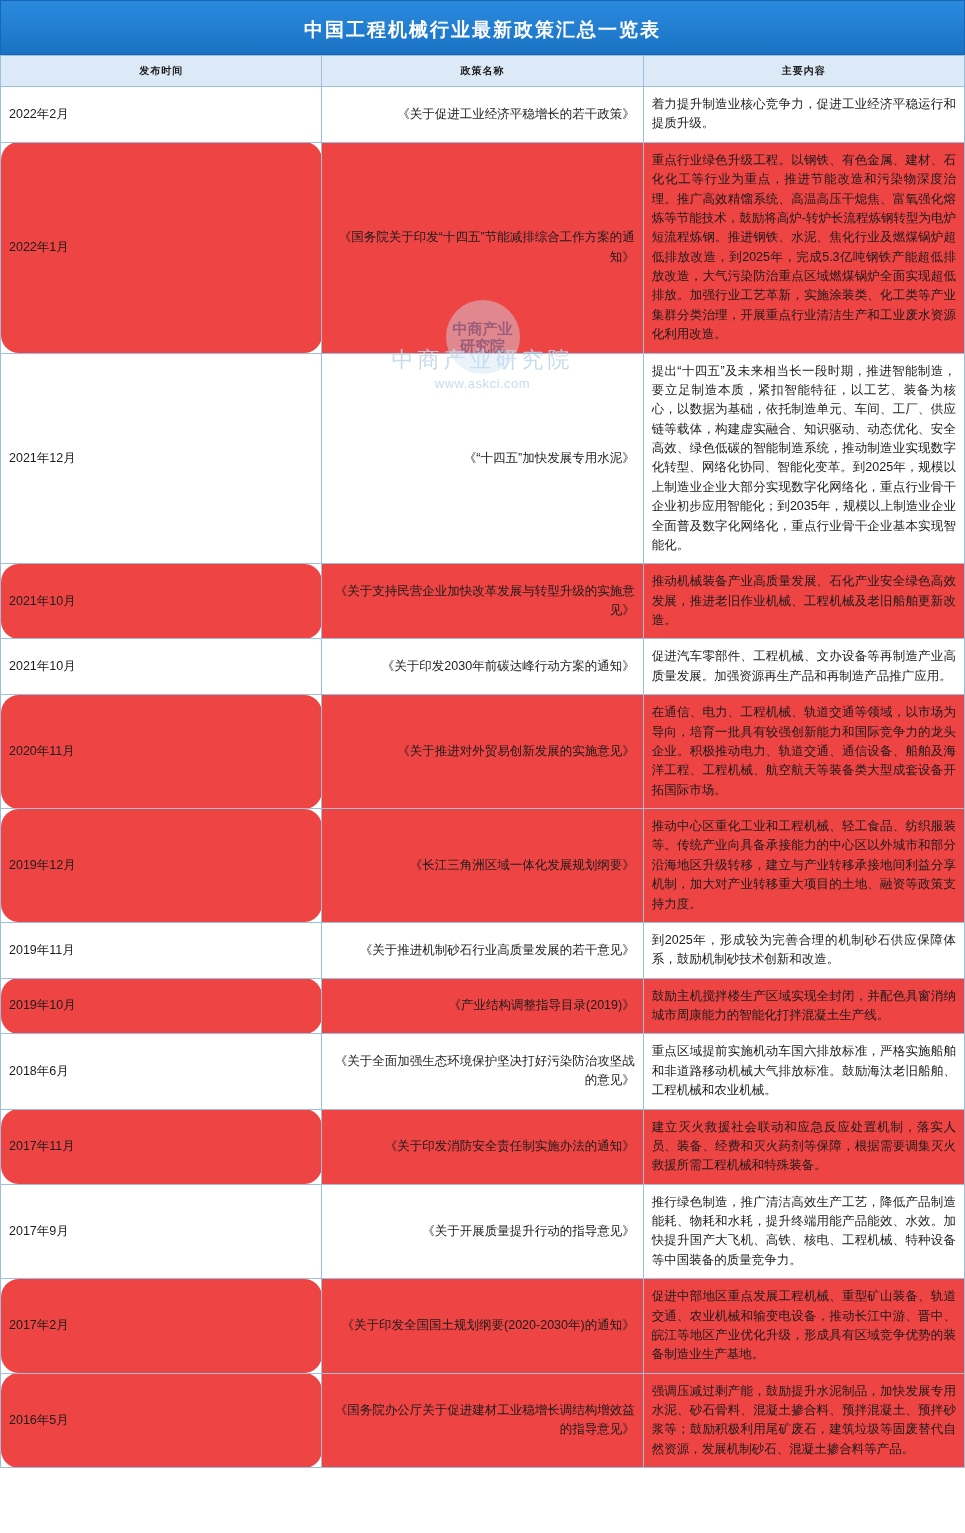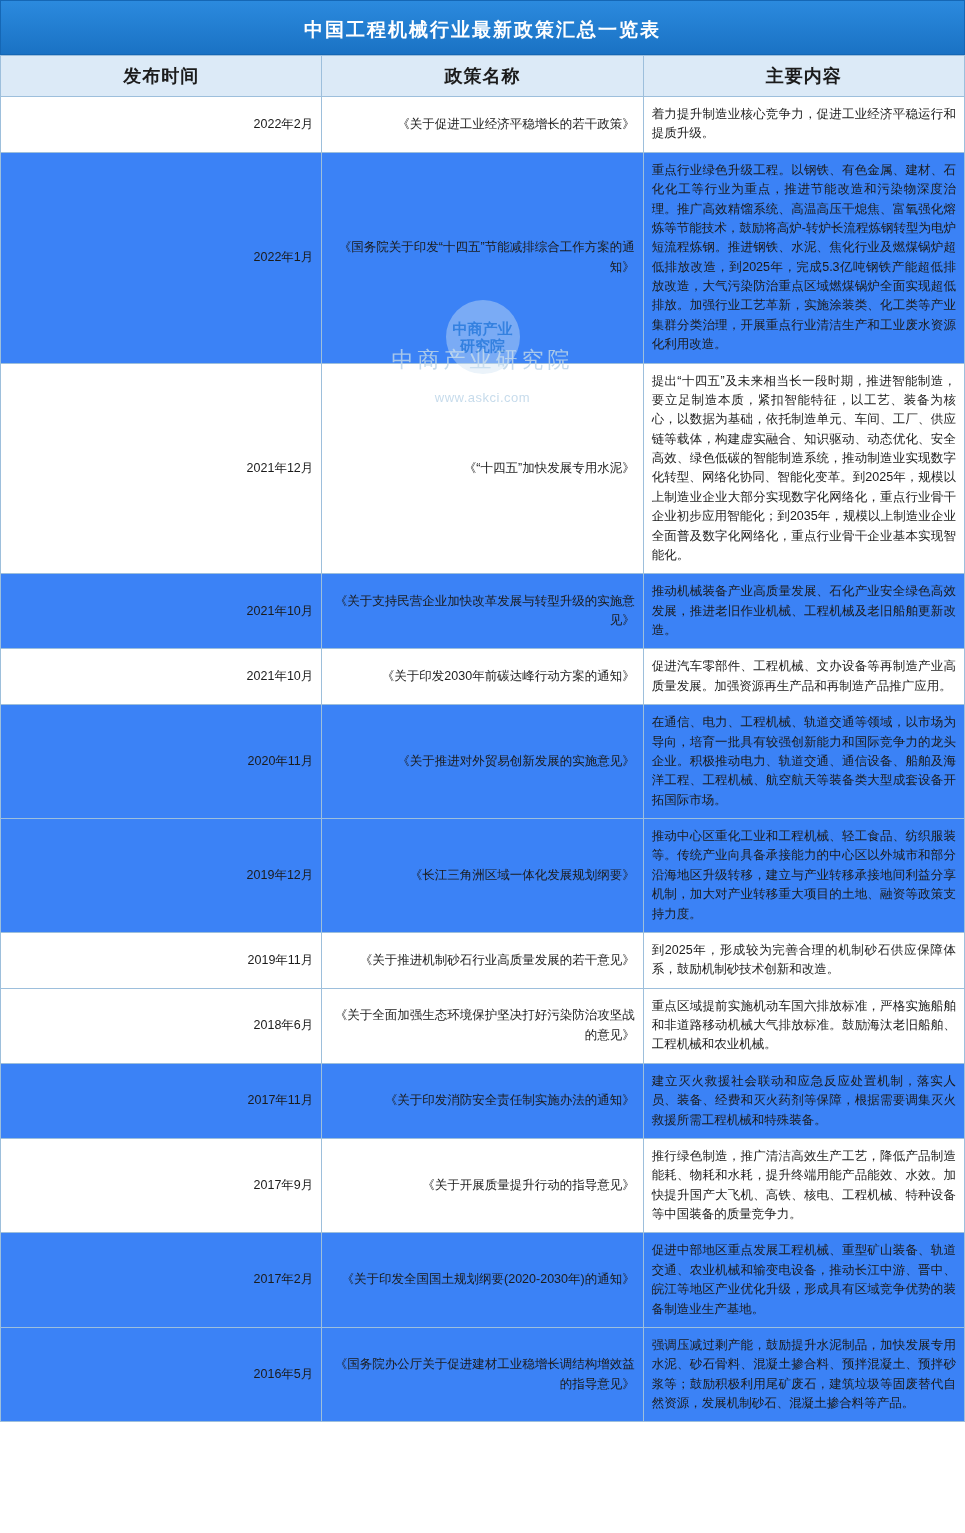--- a/index.html
+++ b/index.html
@@ -30,46 +30,47 @@
     width: 100%;
     border-collapse: collapse;
     table-layout: fixed;
     font-size: 12.5px;
     color: #1b1b1b;
   }
   table.policy th {
     background: #dceaf7;
     border: 1px solid #9dbfdc;
     font-weight: bold;
-    font-size: 18px;
+    font-size: 10px;
     padding: 8px 4px;
     text-align: center;
     letter-spacing: 1px;
   }
   table.policy td {
     border: 1px solid #9dbfdc;
     padding: 8px 8px;
     vertical-align: middle;
     line-height: 1.55;
   }
   td.c-date {
-    text-align: right;
+    text-align: left;
     width: 136px;
     white-space: nowrap;
+    border-radius: 18px;
   }
   td.c-name {
     text-align: right;
     width: 327px;
   }
   td.c-content {
     text-align: justify;
     text-justify: inter-ideograph;
   }
   tr.odd td { background: #ffffff; }
-  tr.even td { background: #3b82f6; }
+  tr.even td { background: #ef4444; }
   
   .wm {
     position: absolute;
     left: 50%;
     top: 300px;
     transform: translateX(-50%);
     width: 300px;
     text-align: center;
     pointer-events: none;
     opacity: 0.5;
@@ -85,21 +86,21 @@
     line-height: 1.15;
     display: flex;
     align-items: center;
     justify-content: center;
     font-weight: bold;
     opacity: .85;
   }
   .wm-text {
     color: #8fb8d8;
     font-size: 13px;
-    margin-top: 16px;
+    margin-top: 2px;
     letter-spacing: .5px;
   }
   .wm-cn {
     position: absolute;
     left: 50%;
     top: 345px;
     transform: translateX(-50%);
     color: #bcd4e8;
     font-size: 22px;
     letter-spacing: 4px;
@@ -164,20 +165,25 @@
       <tr class="even">
         <td class="c-date">2019年12月</td>
         <td class="c-name">《长江三角洲区域一体化发展规划纲要》</td>
         <td class="c-content">推动中心区重化工业和工程机械、轻工食品、纺织服装等。传统产业向具备承接能力的中心区以外城市和部分沿海地区升级转移，建立与产业转移承接地间利益分享机制，加大对产业转移重大项目的土地、融资等政策支持力度。</td>
       </tr>
       <tr class="odd">
         <td class="c-date">2019年11月</td>
         <td class="c-name">《关于推进机制砂石行业高质量发展的若干意见》</td>
         <td class="c-content">到2025年，形成较为完善合理的机制砂石供应保障体系，鼓励机制砂技术创新和改造。</td>
       </tr>
+      <tr class="even">
+        <td class="c-date">2019年10月</td>
+        <td class="c-name">《产业结构调整指导目录(2019)》</td>
+        <td class="c-content">鼓励主机搅拌楼生产区域实现全封闭，并配色具窗消纳城市周康能力的智能化打拌混凝土生产线。</td>
+      </tr>
       <tr class="odd">
         <td class="c-date">2018年6月</td>
         <td class="c-name">《关于全面加强生态环境保护坚决打好污染防治攻坚战的意见》</td>
         <td class="c-content">重点区域提前实施机动车国六排放标准，严格实施船舶和非道路移动机械大气排放标准。鼓励海汰老旧船舶、工程机械和农业机械。</td>
       </tr>
       <tr class="even">
         <td class="c-date">2017年11月</td>
         <td class="c-name">《关于印发消防安全责任制实施办法的通知》</td>
         <td class="c-content">建立灭火救援社会联动和应急反应处置机制，落实人员、装备、经费和灭火药剂等保障，根据需要调集灭火救援所需工程机械和特殊装备。</td>
       </tr>

